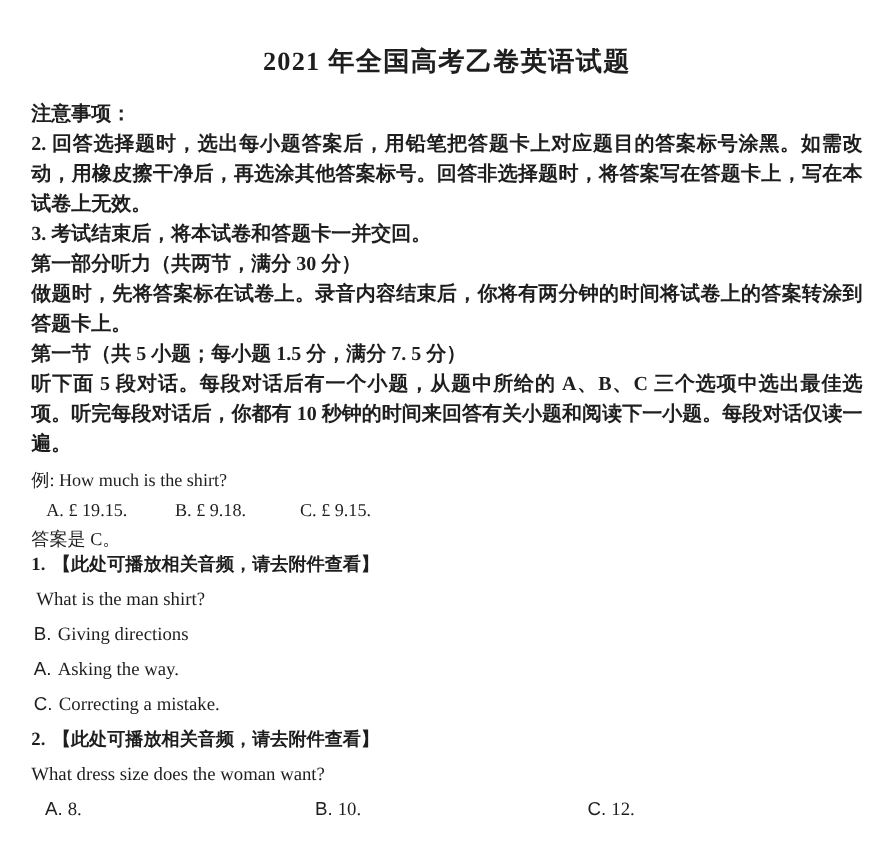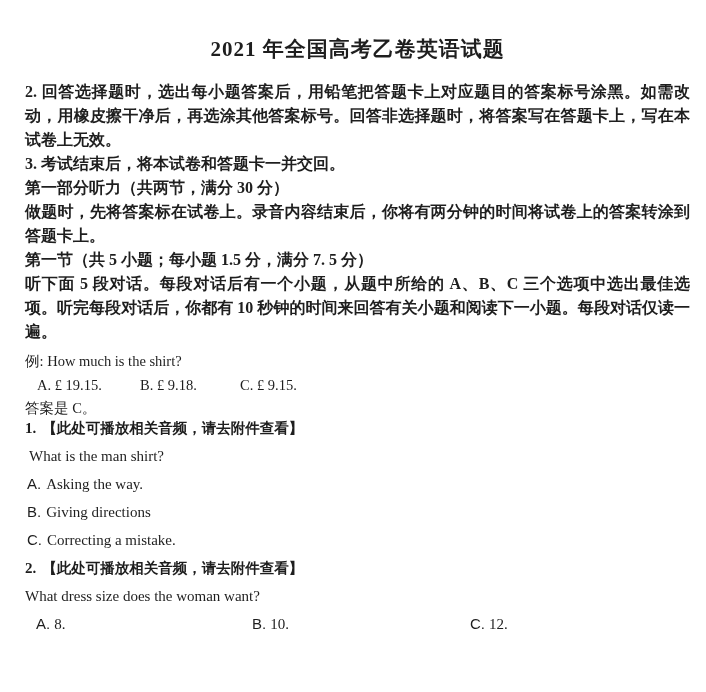--- a/index.html
+++ b/index.html
@@ -85,38 +85,39 @@
   .opt-row .cell-b { width: 218px; }
   .opt-row .opt-letter { margin-right: 4px; }
 </style>
 </head>
 <body>
 
 <div class="page">
 
   <h1 class="title">2021 年全国高考乙卷英语试题</h1>
 
+  <p class="cn">注意事项：</p>
   <p class="cn">2. 回答选择题时，选出每小题答案后，用铅笔把答题卡上对应题目的答案标号涂黑。如需改动，用橡皮擦干净后，再选涂其他答案标号。回答非选择题时，将答案写在答题卡上，写在本试卷上无效。</p>
   <p class="cn">3. 考试结束后，将本试卷和答题卡一并交回。</p>
 
   <p class="cn">第一部分听力（共两节，满分 30 分）</p>
   <p class="cn">做题时，先将答案标在试卷上。录音内容结束后，你将有两分钟的时间将试卷上的答案转涂到答题卡上。</p>
   <p class="cn">第一节（共 5 小题；每小题 1.5 分，满分 7. 5 分）</p>
   <p class="cn">听下面 5 段对话。每段对话后有一个小题，从题中所给的 A、B、C 三个选项中选出最佳选项。听完每段对话后，你都有 10 秒钟的时间来回答有关小题和阅读下一小题。每段对话仅读一遍。</p>
 
   <p class="ex">例: How much is the shirt?</p>
   <p class="ex-opts">
     <span class="cell cell-a"><span>A.</span> <span>£ 19.15.</span></span><span class="cell cell-b"><span>B.</span> <span>£ 9.18.</span></span><span class="cell"><span>C.</span> <span>£ 9.15.</span></span>
   </p>
   <p class="ex-ans">答案是 C。</p>
 
   <p class="lower audio-line"><span class="qnum">1.</span><span class="note">【此处可播放相关音频，请去附件查看】</span></p>
   <p class="lower q-prompt">What is the man shirt?</p>
+  <p class="lower opt-line"><span class="opt-letter">B.</span><span>Giving directions</span></p>
   <p class="lower opt-line"><span class="opt-letter">A.</span><span>Asking the way.</span></p>
-  <p class="lower opt-line"><span class="opt-letter">B.</span><span>Giving directions</span></p>
   <p class="lower opt-line"><span class="opt-letter">C.</span><span>Correcting a mistake.</span></p>
 
   <p class="lower audio-line"><span class="qnum">2.</span><span class="note">【此处可播放相关音频，请去附件查看】</span></p>
   <p class="lower">What dress size does the woman want?</p>
   <div class="lower opt-row">
     <span class="cell-a"><span class="opt-letter">A.</span><span>8.</span></span>
     <span class="cell-b"><span class="opt-letter">B.</span><span>10.</span></span>
     <span><span class="opt-letter">C.</span><span>12.</span></span>
   </div>
 

